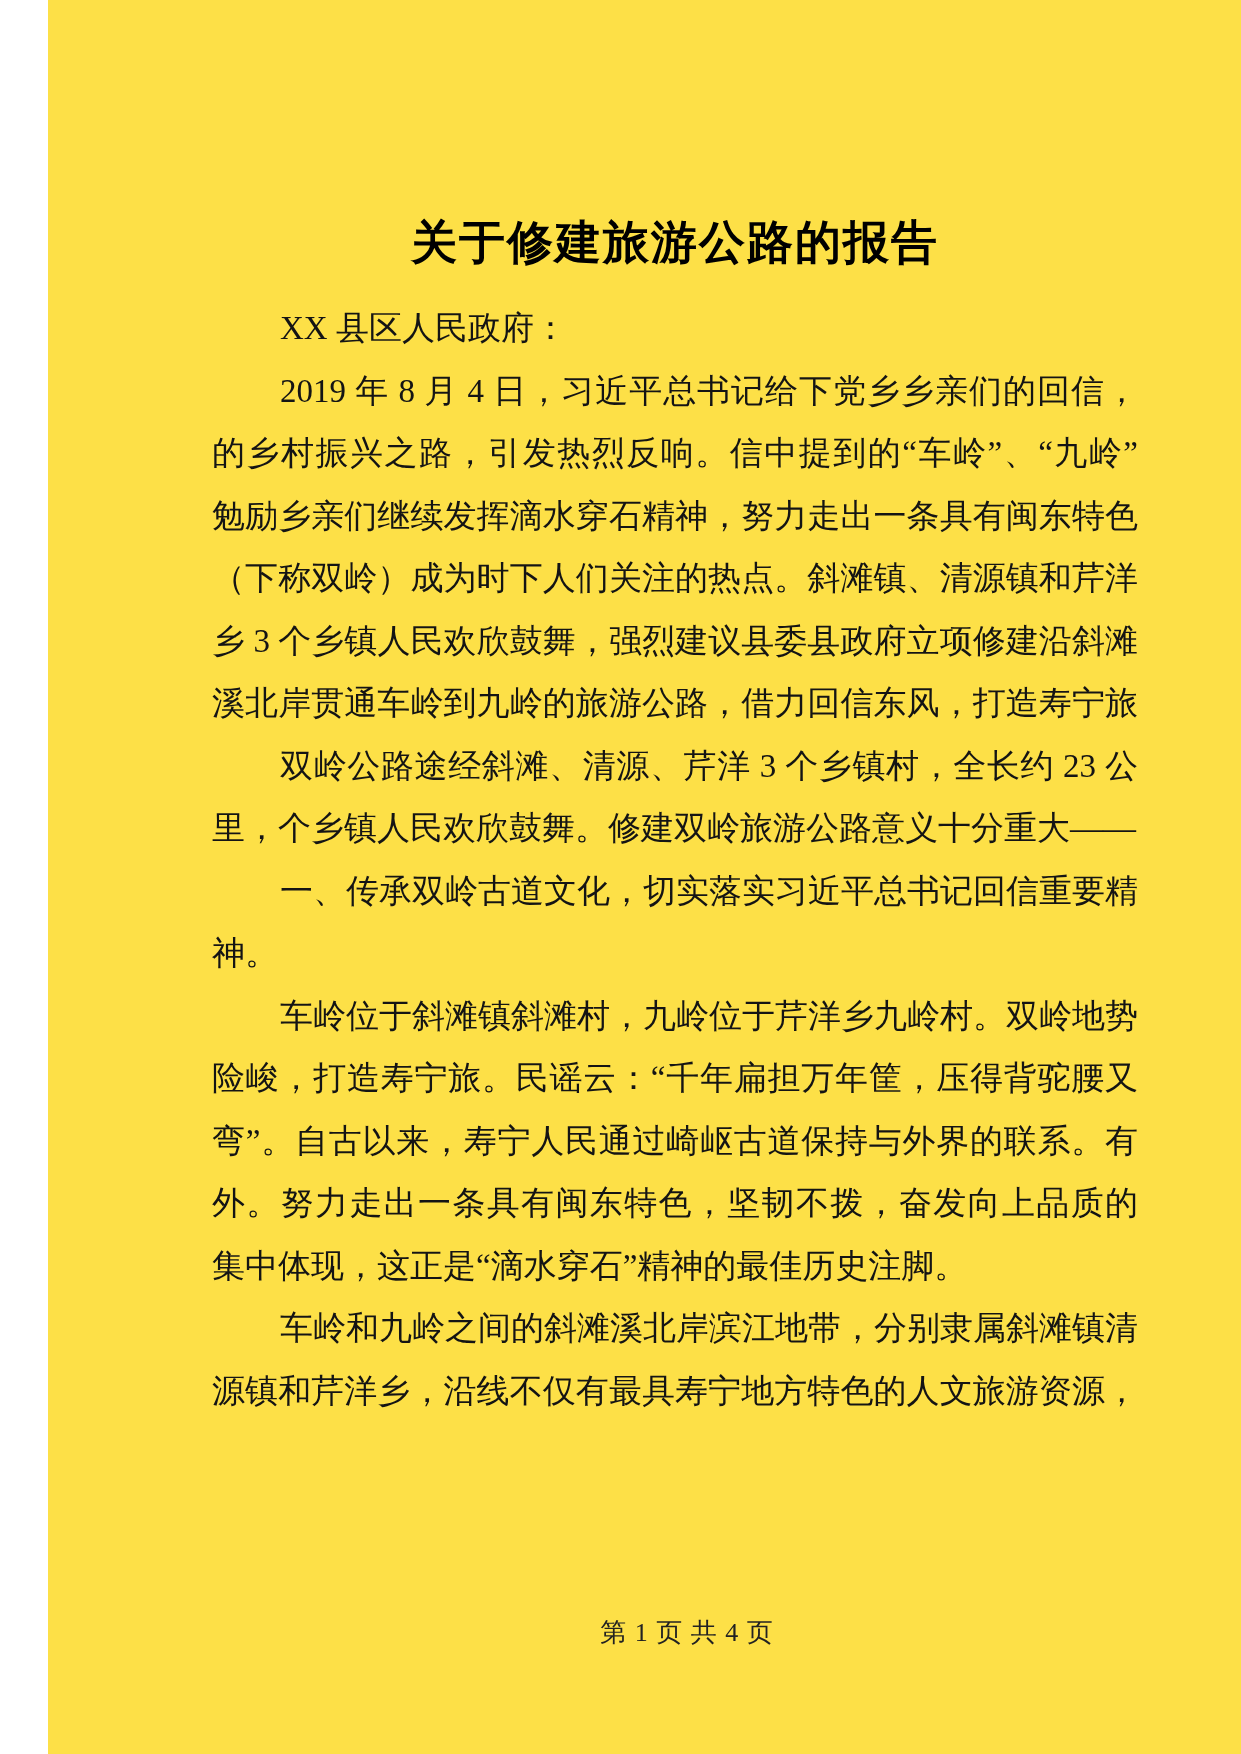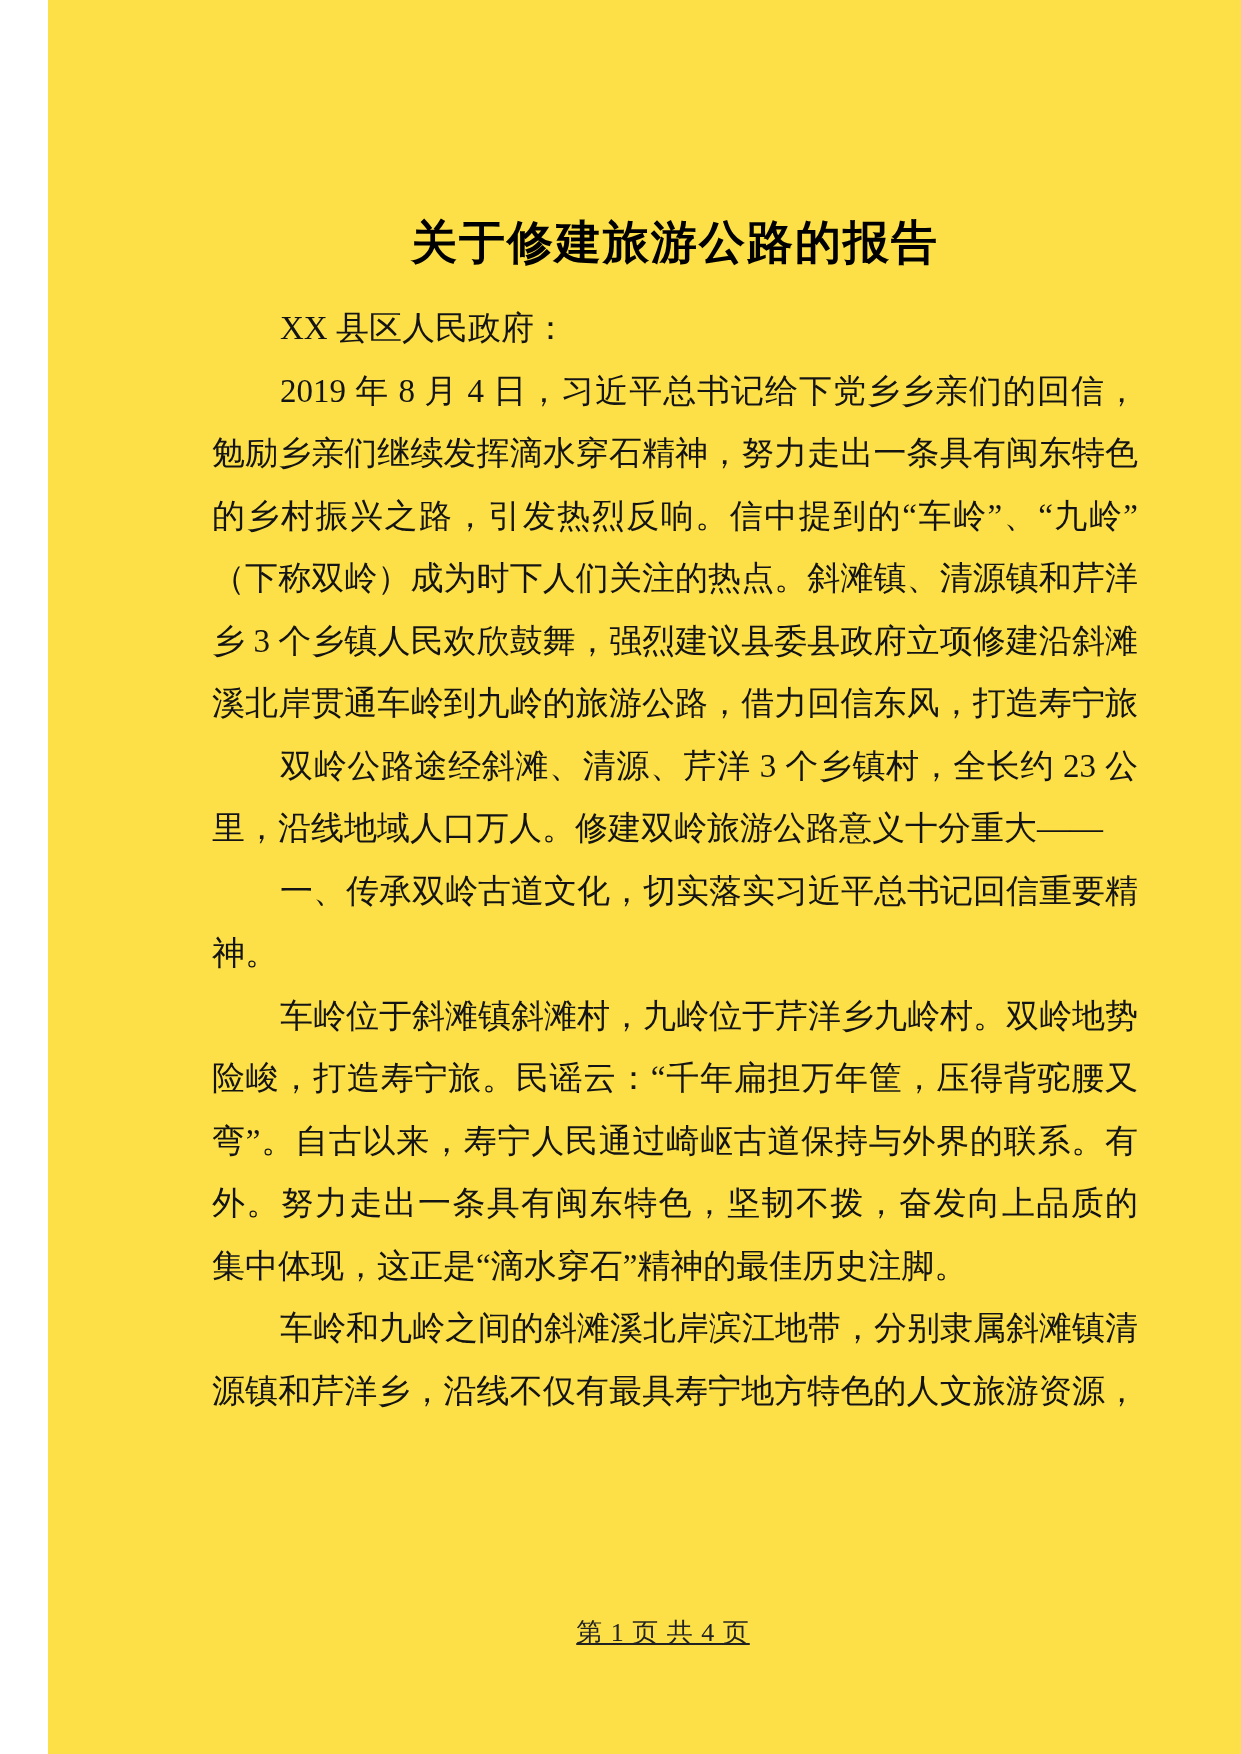--- a/index.html
+++ b/index.html
@@ -48,47 +48,46 @@
       white-space: normal;
       text-align: justify;
       text-align-last: justify;
     }
     .line.indent {
       text-indent: 68px;
     }
     .page-footer {
       position: absolute;
       top: 1616px;
-      left: 152px;
+      left: 176px;
       width: 926px;
       text-align: center;
       font-size: 26px;
       line-height: 34px;
       letter-spacing: 1px;
       color: #222222;
-      text-decoration: underline;
     }
   </style>
 </head>
 <body>
 
 <div class="doc-page">
 
   <div class="page-title">关于修建旅游公路的报告</div>
 
   <div class="body-text">
     <div class="line indent">XX 县区人民政府：</div>
     <div class="line indent justify">2019 年 8 月 4 日，习近平总书记给下党乡乡亲们的回信，</div>
+    <div class="line justify">的乡村振兴之路，引发热烈反响。信中提到的“车岭”、“九岭”</div>
     <div class="line justify">勉励乡亲们继续发挥滴水穿石精神，努力走出一条具有闽东特色</div>
-    <div class="line justify">的乡村振兴之路，引发热烈反响。信中提到的“车岭”、“九岭”</div>
     <div class="line justify">（下称双岭）成为时下人们关注的热点。斜滩镇、清源镇和芹洋</div>
     <div class="line justify">乡 3 个乡镇人民欢欣鼓舞，强烈建议县委县政府立项修建沿斜滩</div>
     <div class="line justify">溪北岸贯通车岭到九岭的旅游公路，借力回信东风，打造寿宁旅</div>
     <div class="line indent justify">双岭公路途经斜滩、清源、芹洋 3 个乡镇村，全长约 23 公</div>
-    <div class="line">里，沿线地域人口万人。修建双岭旅游公路意义十分重大——</div>
+    <div class="line">里，个乡镇人民欢欣鼓舞。修建双岭旅游公路意义十分重大——</div>
     <div class="line indent justify">一、传承双岭古道文化，切实落实习近平总书记回信重要精</div>
     <div class="line">神。</div>
     <div class="line indent justify">车岭位于斜滩镇斜滩村，九岭位于芹洋乡九岭村。双岭地势</div>
     <div class="line justify">险峻，打造寿宁旅。民谣云：“千年扁担万年筐，压得背驼腰又</div>
     <div class="line justify">弯”。自古以来，寿宁人民通过崎岖古道保持与外界的联系。有</div>
     <div class="line justify">外。努力走出一条具有闽东特色，坚韧不拨，奋发向上品质的</div>
     <div class="line">集中体现，这正是“滴水穿石”精神的最佳历史注脚。</div>
     <div class="line indent justify">车岭和九岭之间的斜滩溪北岸滨江地带，分别隶属斜滩镇清</div>
     <div class="line justify">源镇和芹洋乡，沿线不仅有最具寿宁地方特色的人文旅游资源，</div>
   </div>

